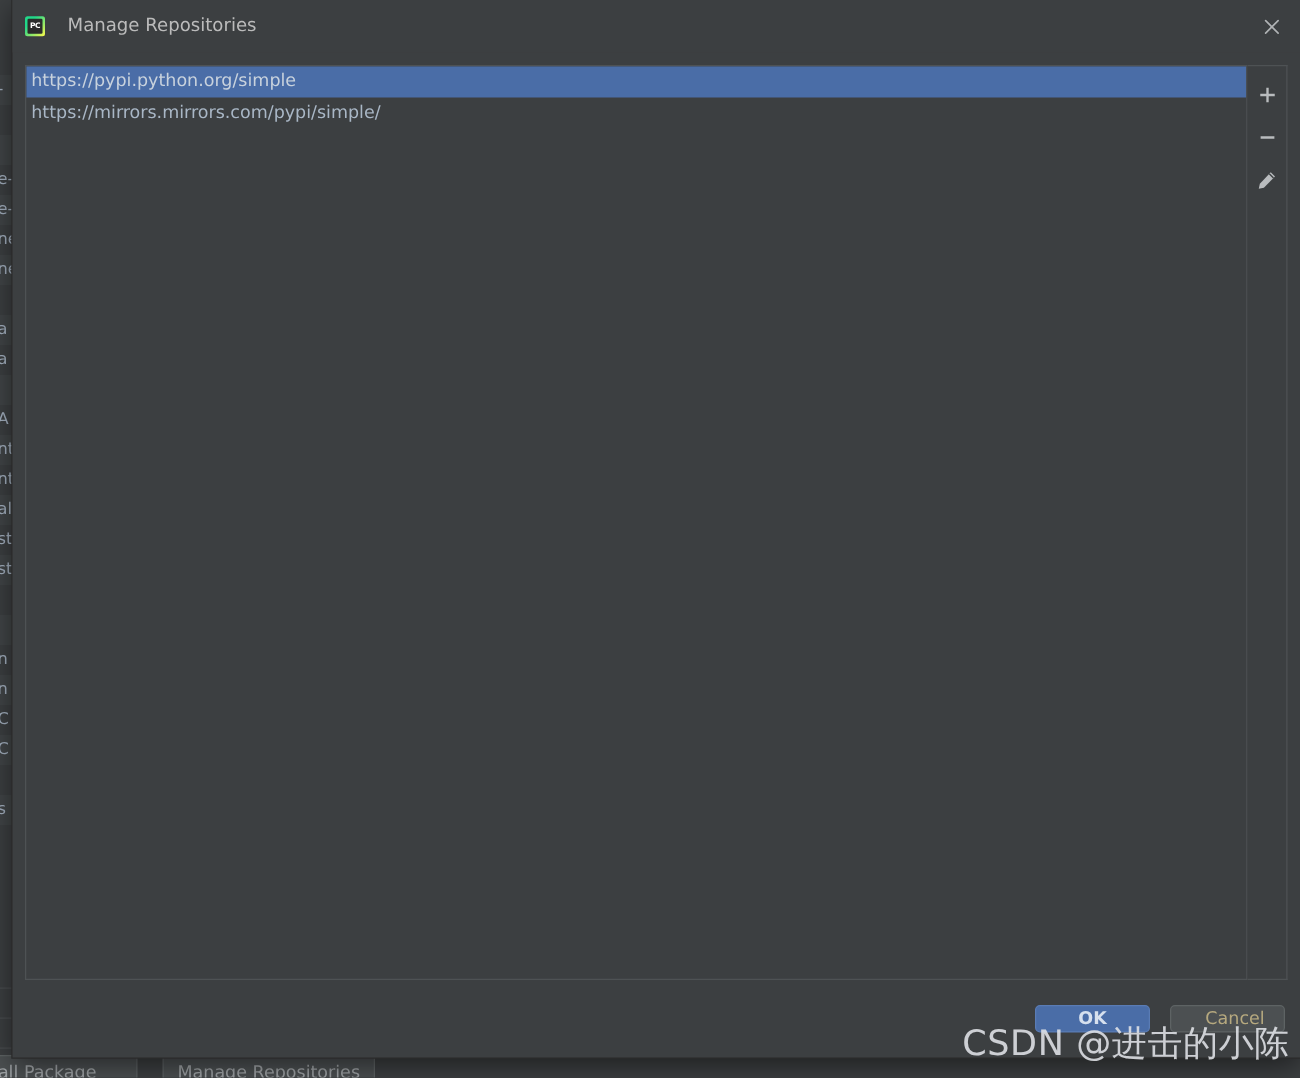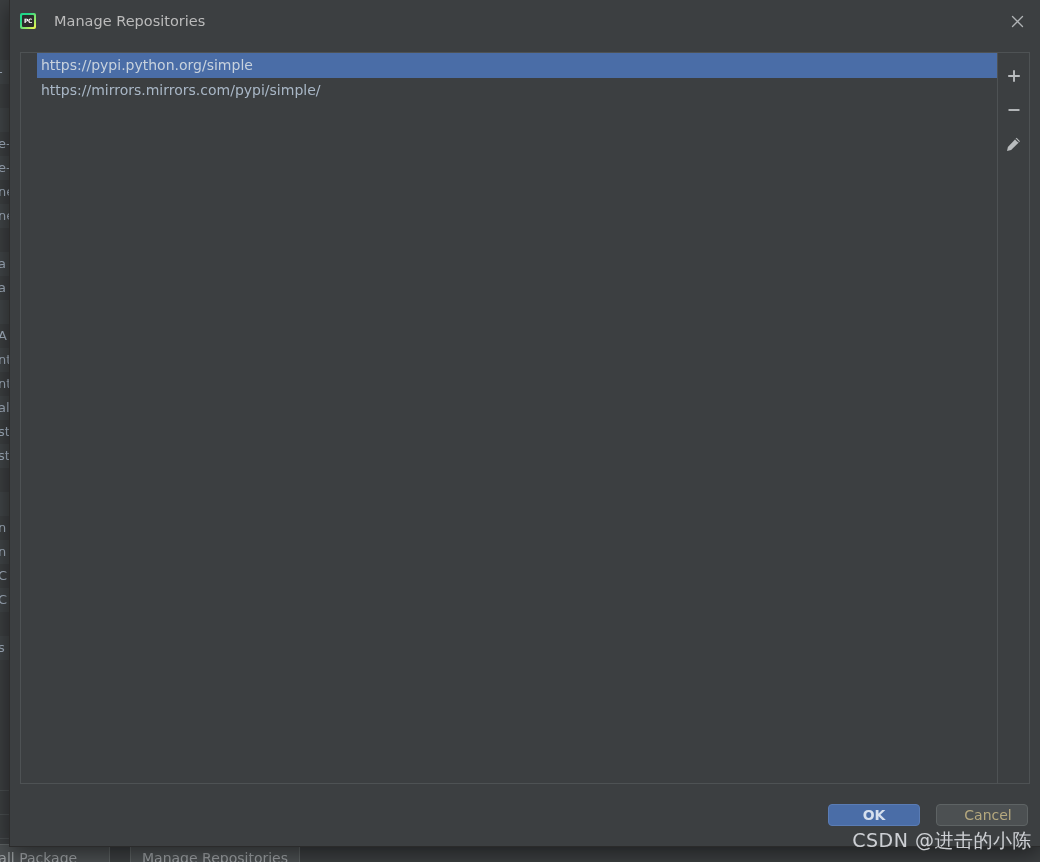--- a/index.html
+++ b/index.html
@@ -182,21 +182,20 @@
     height: 25px;
     line-height: 25px;
     padding-left: 4px;
     font-size: 14px;
     color: #a9b7c6;
     white-space: nowrap;
     overflow: hidden;
     text-overflow: ellipsis;
     cursor: default;
     box-sizing: border-box;
-    margin-left: 16px;
   }
   .repo-row.selected {
     background: #4a6da7;
     color: #c8d2dd;
   }
 
   .side-toolbar {
     flex: 0 0 32px;
     width: 32px;
     margin-left: 0;
@@ -252,21 +251,21 @@
     border-color: #5e6364;
     color: #b6a97f;
     padding-left: 12px;
   }
 
   
   .watermark {
     position: absolute;
     right: 8px;
     bottom: 8px;
-    font-size: 19px;
+    font-size: 28px;
     color: rgba(225, 228, 232, 0.88);
     white-space: nowrap;
     letter-spacing: 0.5px;
     pointer-events: none;
     font-family: "DejaVu Sans", "Liberation Sans", sans-serif;
   }
 </style>
 </head>
 <body>
 

